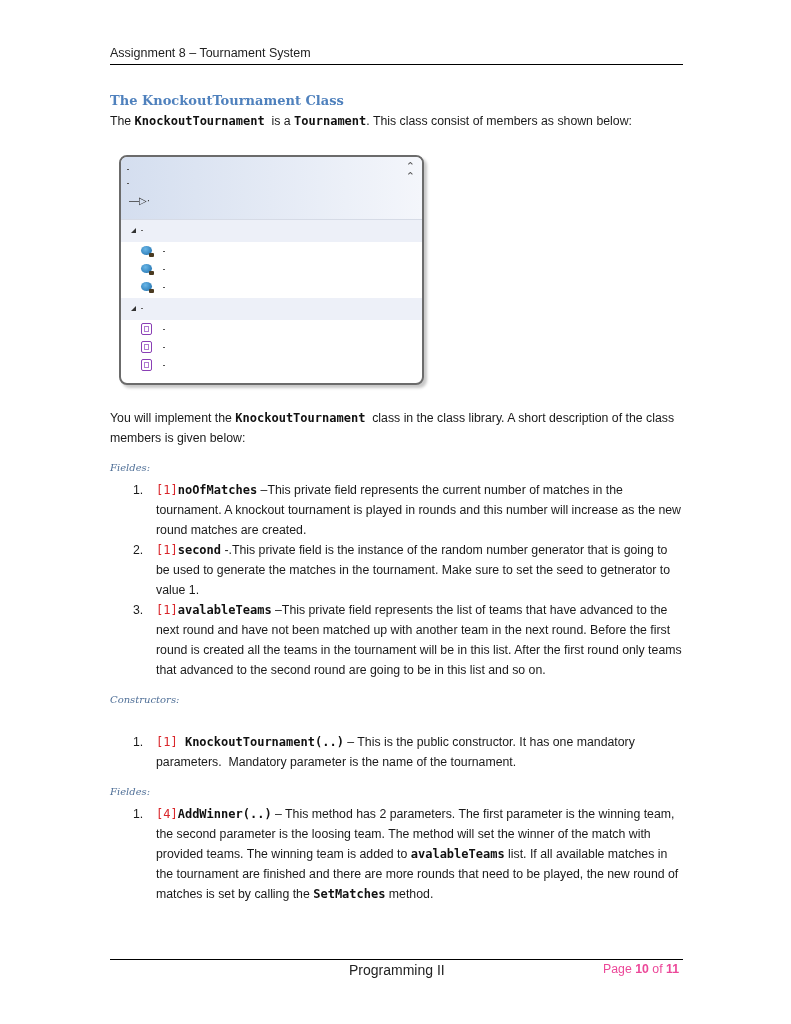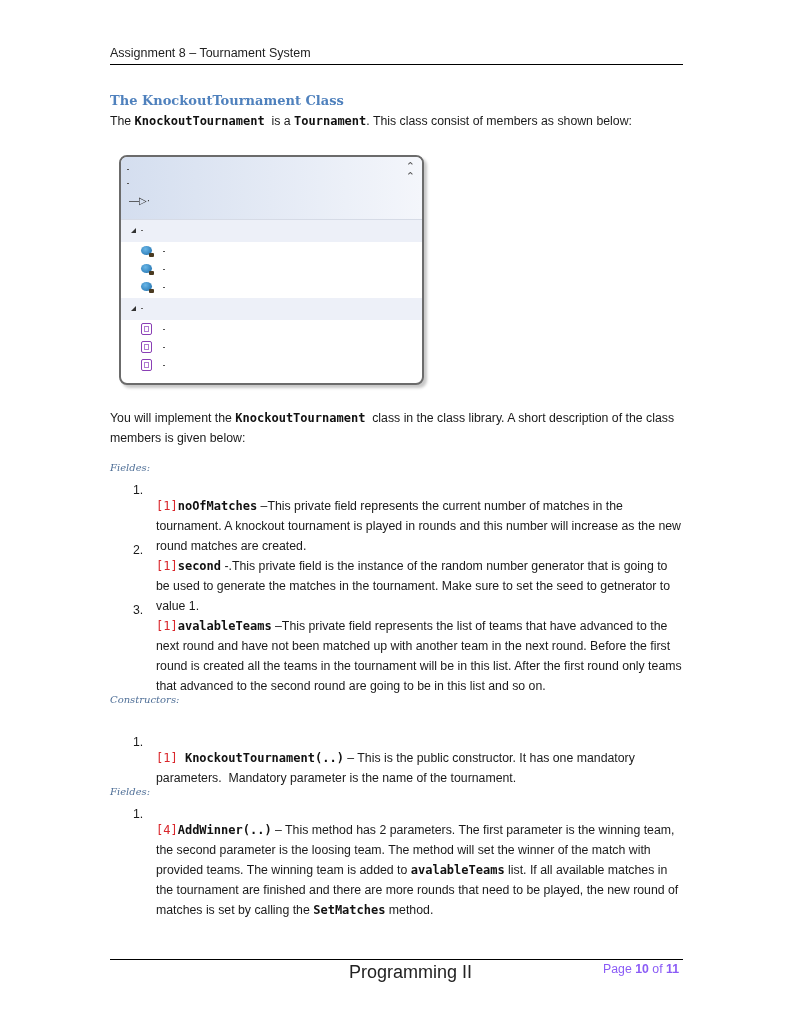--- a/index.html
+++ b/index.html
@@ -38,25 +38,25 @@
   .field-icon { position: absolute; left: 0; top: 2px; width: 11px; height: 9px; border-radius: 50%; background: radial-gradient(circle at 40% 35%, #6ab7e8, #1a6aa8); }
   .lock { position: absolute; left: 8px; top: 9px; width: 5px; height: 4px; background: #4a3a20; border-radius: 1px; }
   .method-icon { position: absolute; left: 0; top: 1px; width: 9px; height: 10px; border: 1.5px solid #8a3fb5; border-radius: 2px; transform: rotate(0deg); }
   .method-icon::after { content: ""; position: absolute; left: 2px; top: 2px; width: 3px; height: 4px; border: 1px solid #b07ad1; }
   .mdash { position: absolute; left: 22px; top: 7px; width: 2px; height: 1px; background: #555; }
 
   .impl { position: absolute; left: 110px; top: 408px; width: 573px; }
   .sec-h { position: absolute; left: 110px; font-family: "DejaVu Serif", serif; font-style: italic; font-size: 10px; color: #4f6f97; text-align: right; }
   .item { position: absolute; left: 133px; width: 550px; }
   .item .num { position: absolute; left: 0; top: 0; width: 20px; }
-  .item .body { margin-left: 23px; margin-top: 16px; }
+  .item .body { margin-left: 23px; }
 
   .ftr-rule { position: absolute; left: 110px; top: 959px; width: 573px; height: 1px; background: #000; }
-  .ftr-center { position: absolute; left: 349px; top: 962px; font-size: 18px; color: #222; text-align: right; }
-  .ftr-right { position: absolute; right: 112px; top: 962px; font-size: 12.3px; color: #8b5cf6; }
+  .ftr-center { position: absolute; left: 349px; top: 962px; font-size: 14px; color: #222; text-align: right; }
+  .ftr-right { position: absolute; right: 112px; top: 962px; font-size: 12.3px; color: #ec4899; }
   .ftr-right b { font-weight: bold; }
 </style>
 </head>
 <body>
 
 <div class="hdr">Assignment 8 – Tournament System</div>
 <div class="hdr-rule"></div>
 
 <div class="title">The KnockoutTournament Class</div>
 

